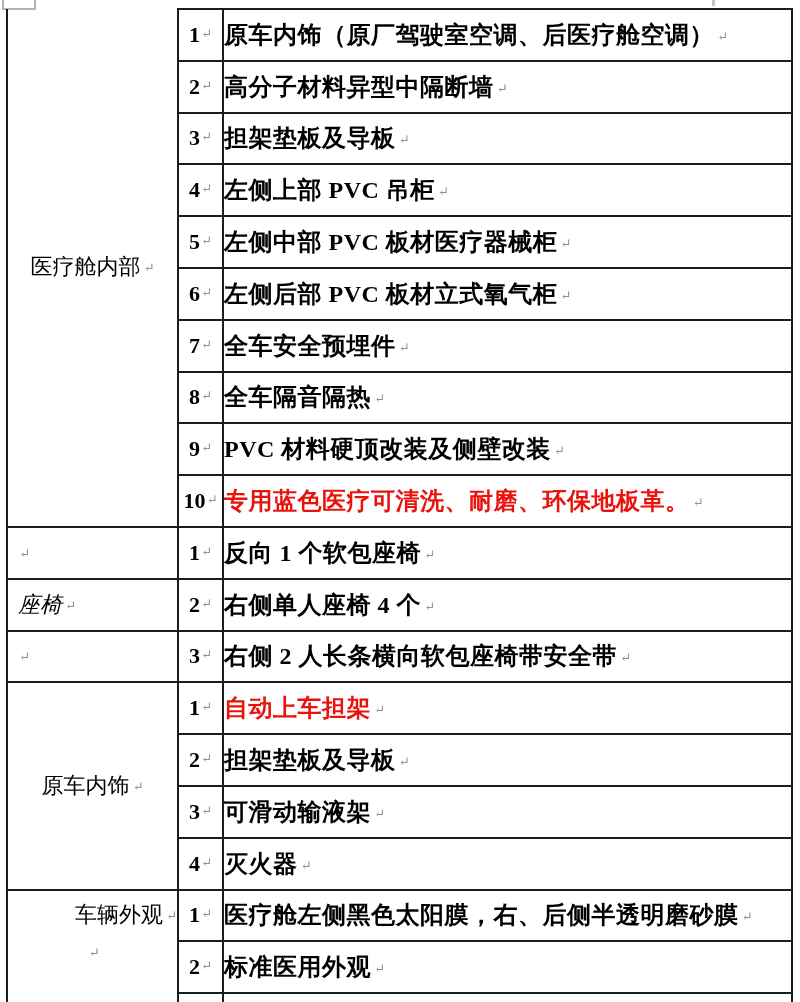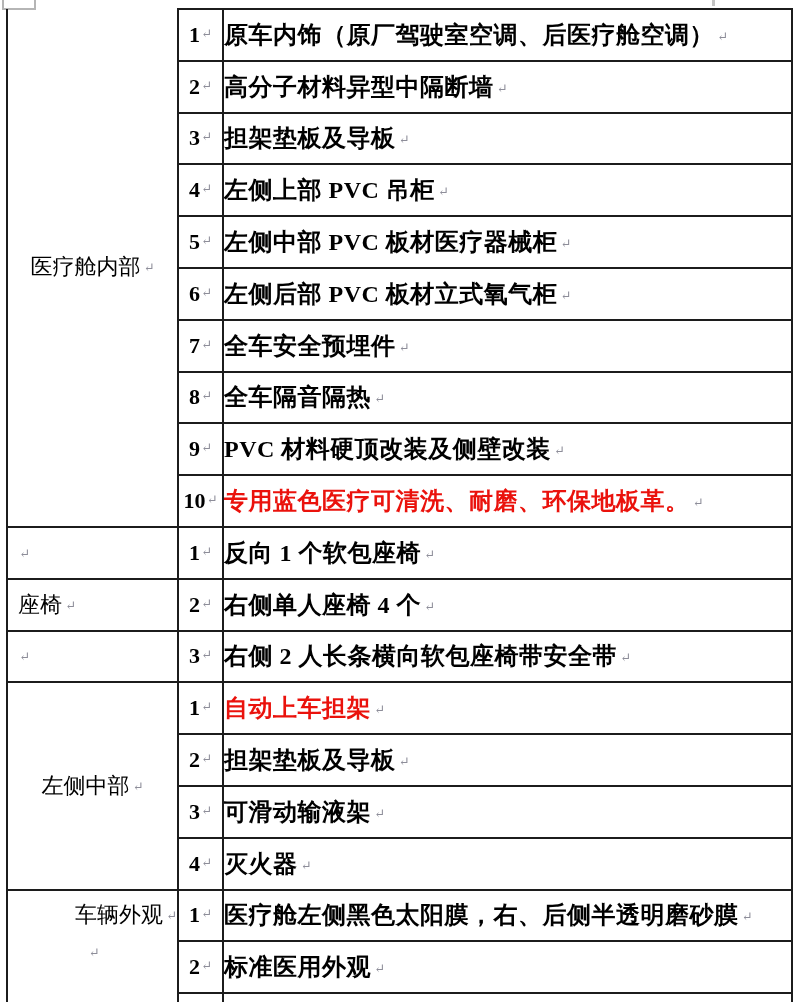--- a/index.html
+++ b/index.html
@@ -26,21 +26,21 @@
     overflow:hidden;
     white-space:nowrap;
   }
   td.cat{
     text-align:center;
     font-size:22px;
     font-weight:normal;
   }
   td.cat.topless{border-top:none;text-align:center;}
   td.cat.empty{text-align:left;padding-left:8px;}
-  td.cat.seatlbl{text-align:left;padding-left:10px;}
+  td.cat.seatlbl{text-align:left;padding-left:10px;font-style:italic;}
   td.cat.exterior{vertical-align:top;padding-top:8px;}
   td.cat.exterior .line1{line-height:32px;text-align:right;}
   td.cat.exterior .line2{line-height:36px;text-align:center;}
   td.num{
     text-align:center;
     font-size:22px;
     font-weight:bold;
   }
   td.desc{
     font-size:24px;
@@ -142,21 +142,21 @@
       <td class="num"><span>2</span><span class="mark">↵</span></td>
       <td class="desc"><span>右侧单人座椅 4 个</span><span class="mark">↵</span></td>
     </tr>
     <tr>
       <td class="cat empty"><span class="mark">↵</span></td>
       <td class="num"><span>3</span><span class="mark">↵</span></td>
       <td class="desc"><span>右侧 2 人长条横向软包座椅带安全带</span><span class="mark">↵</span></td>
     </tr>
 
     <tr>
-      <td class="cat" rowspan="4"><span>左侧中部</span><span class="mark">↵</span></td>
+      <td class="cat" rowspan="4"><span>原车内饰</span><span class="mark">↵</span></td>
       <td class="num"><span>1</span><span class="mark">↵</span></td>
       <td class="desc"><span class="red">自动上车担架</span><span class="mark">↵</span></td>
     </tr>
     <tr>
       <td class="num"><span>2</span><span class="mark">↵</span></td>
       <td class="desc"><span>担架垫板及导板</span><span class="mark">↵</span></td>
     </tr>
     <tr>
       <td class="num"><span>3</span><span class="mark">↵</span></td>
       <td class="desc"><span>可滑动输液架</span><span class="mark">↵</span></td>

